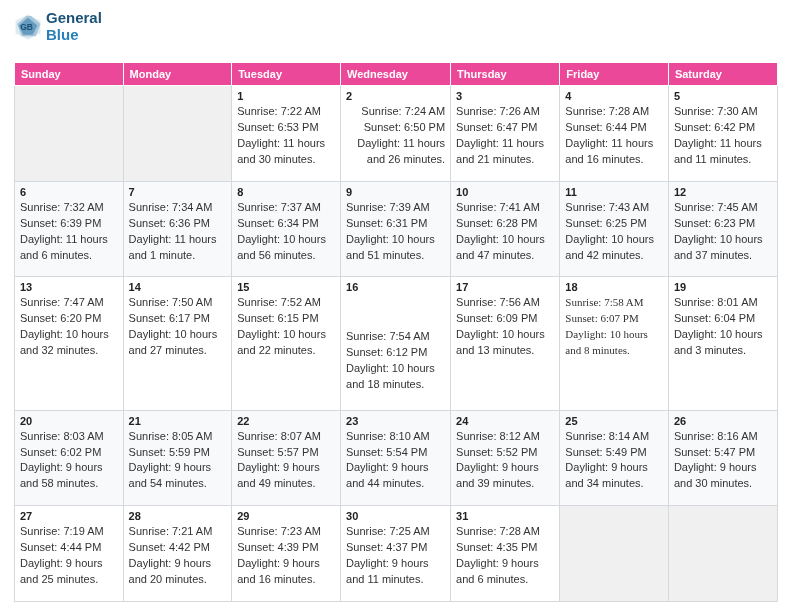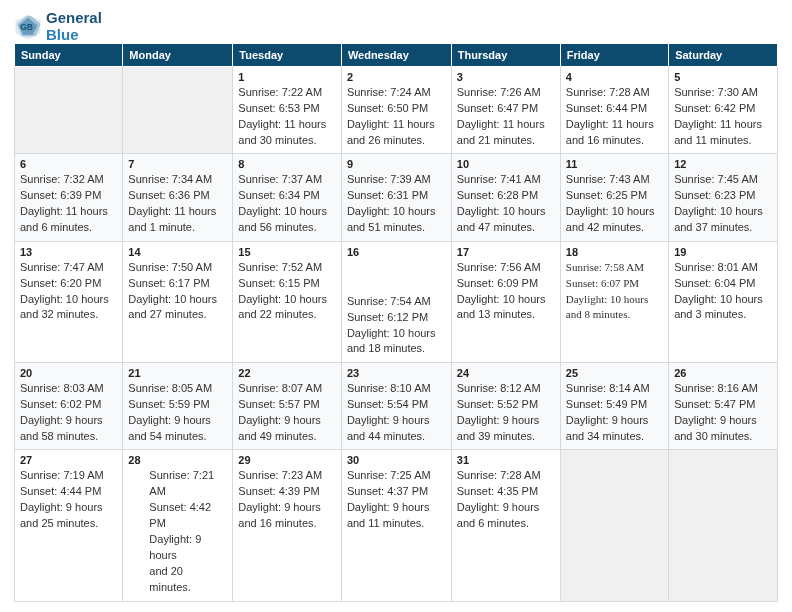--- a/index.html
+++ b/index.html
@@ -13,21 +13,21 @@
     .page {
       width: 792px;
       height: 612px;
       padding: 10px 14px;
       display: flex;
       flex-direction: column;
     }
     .header {
       display: flex;
       align-items: flex-start;
-      margin-bottom: 0;
+      margin-bottom: 19px;
     }
     .logo {
       display: flex;
       align-items: center;
       gap: 4px;
     }
     .logo-icon {
       width: 28px;
       height: 28px;
     }
@@ -43,21 +43,21 @@
     .subtitle {
       font-size: 14px;
       color: #555;
     }
     .calendar {
       width: 100%;
       border-collapse: collapse;
       flex: 1;
     }
     .calendar th {
-      background: #0c4a6e;
+      background: #ec4899;
       color: #fff;
       font-size: 11px;
       font-weight: bold;
       text-align: left;
       padding: 5px 6px;
       border: 1px solid #fff;
     }
     .calendar td {
       border: 1px solid #d5d8dc;
       vertical-align: top;
@@ -126,21 +126,21 @@
           <td class="empty-cell"></td>
           <td>
             <div class="day-num">1</div>
             <div class="day-info" style="white-space: pre-line;">Sunrise: 7:22 AM
 Sunset: 6:53 PM
 Daylight: 11 hours
 and 30 minutes.</div>
           </td>
           <td>
             <div class="day-num">2</div>
-            <div class="day-info" style="white-space: pre-line;">Sunrise: 7:24 AM
+            <div class="day-info" style="white-space: pre-line; text-align: right;">Sunrise: 7:24 AM
 Sunset: 6:50 PM
 Daylight: 11 hours
 and 26 minutes.</div>
           </td>
           <td>
             <div class="day-num">3</div>
             <div class="day-info" style="white-space: pre-line;">Sunrise: 7:26 AM
 Sunset: 6:47 PM
 Daylight: 11 hours
 and 21 minutes.</div>
@@ -316,21 +316,21 @@
         <tr>
           <td>
             <div class="day-num">27</div>
             <div class="day-info" style="white-space: pre-line;">Sunrise: 7:19 AM
 Sunset: 4:44 PM
 Daylight: 9 hours
 and 25 minutes.</div>
           </td>
           <td>
             <div class="day-num">28</div>
-            <div class="day-info" style="white-space: pre-line; margin-left: 21px;">Sunrise: 7:21 AM
+            <div class="day-info" style="white-space: pre-line;">Sunrise: 7:21 AM
 Sunset: 4:42 PM
 Daylight: 9 hours
 and 20 minutes.</div>
           </td>
           <td>
             <div class="day-num">29</div>
             <div class="day-info" style="white-space: pre-line;">Sunrise: 7:23 AM
 Sunset: 4:39 PM
 Daylight: 9 hours
 and 16 minutes.</div>

